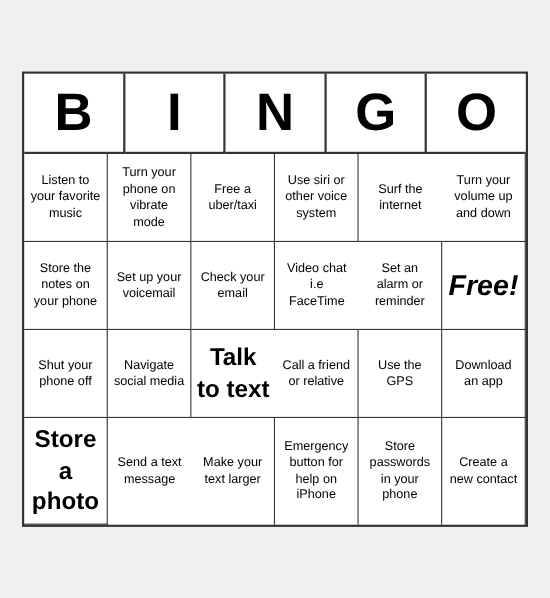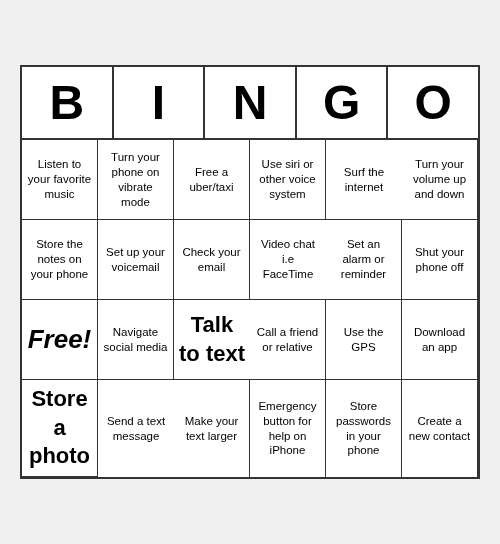--- a/index.html
+++ b/index.html
@@ -79,22 +79,22 @@
       <div class="bingo-cell">Turn your phone on vibrate mode</div>
       <div class="bingo-cell">Free a uber/taxi</div>
       <div class="bingo-cell">Use siri or other voice system</div>
       <div class="bingo-cell">Surf the internet</div>
       <div class="bingo-cell">Turn your volume up and down</div>
       <div class="bingo-cell">Store the notes on your phone</div>
       <div class="bingo-cell">Set up your voicemail</div>
       <div class="bingo-cell">Check your email</div>
       <div class="bingo-cell">Video chat i.e FaceTime</div>
       <div class="bingo-cell">Set an alarm or reminder</div>
+      <div class="bingo-cell free">Free!</div>
       <div class="bingo-cell">Shut your phone off</div>
-      <div class="bingo-cell free">Free!</div>
       <div class="bingo-cell">Navigate social media</div>
       <div class="bingo-cell large-text">Talk to text</div>
       <div class="bingo-cell">Call a friend or relative</div>
       <div class="bingo-cell">Use the GPS</div>
       <div class="bingo-cell">Download an app</div>
       <div class="bingo-cell large-text">Store a photo</div>
       <div class="bingo-cell">Send a text message</div>
       <div class="bingo-cell">Make your text larger</div>
       <div class="bingo-cell">Emergency button for help on iPhone</div>
       <div class="bingo-cell">Store passwords in your phone</div>

